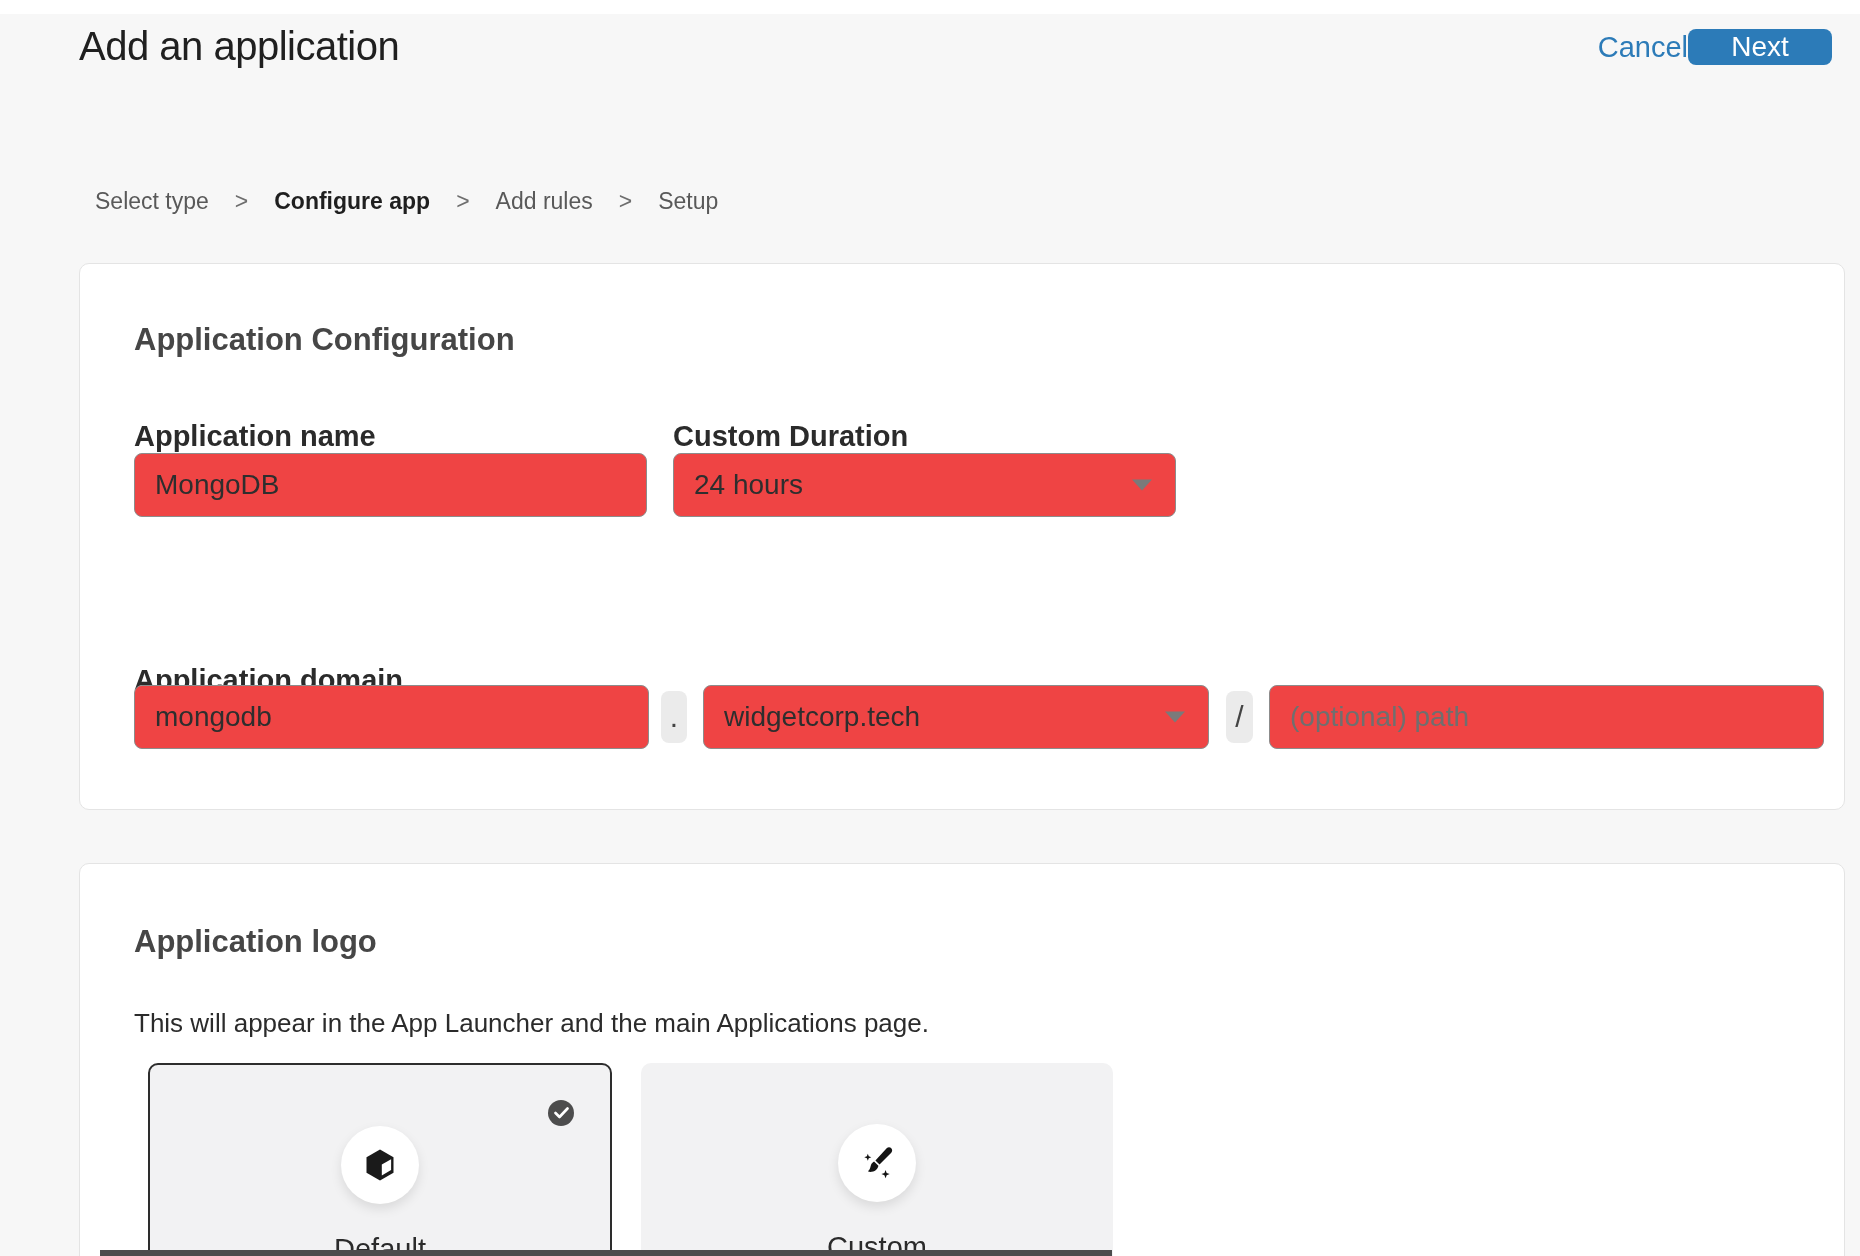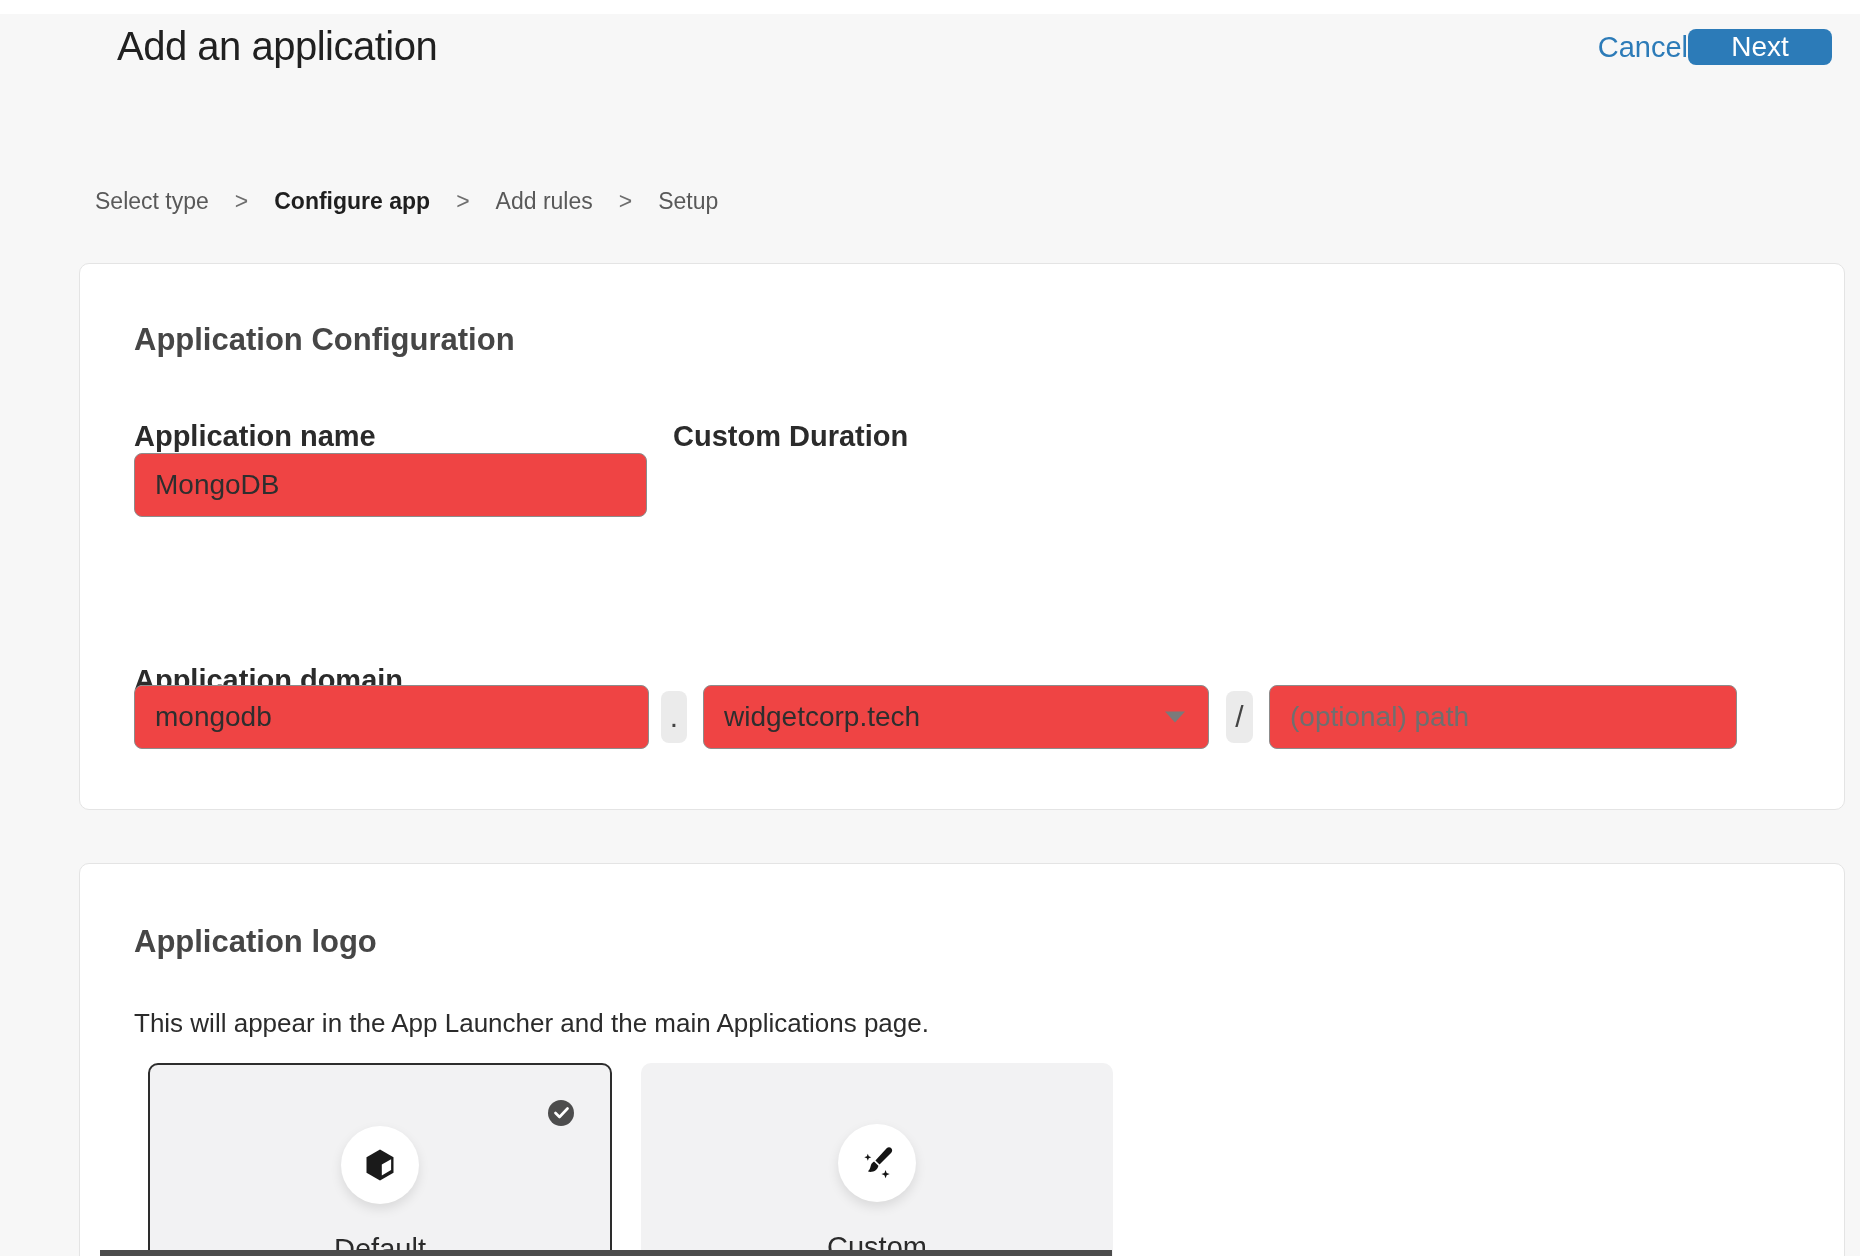--- a/index.html
+++ b/index.html
@@ -8,21 +8,21 @@
     font-family:"Liberation Sans", sans-serif;
     background:#f7f7f7;
     color:#2b2b2b;
     position:relative;
   }
   .top-strip { position:absolute; left:0; top:0; width:100%; height:14px; background:#ffffff; }
 
   
   .page-title {
     position:absolute; left:79px; top:24px;
-    font-size:40px; font-weight:400; color:#202020; letter-spacing:-0.5px;margin-left:38px;
+    font-size:40px; font-weight:400; color:#202020; letter-spacing:-0.5px;
   }
   .header-actions { position:absolute; top:20px; right:28px; height:54px; display:flex; align-items:center; }
   .cancel-link { font-size:29px; color:#2c7bb8; cursor:pointer; background:none; border:none; font-family:inherit; }
   .next-button {
     width:144px; height:36px; background:#2c7bb8; color:#ffffff;
     border:none; border-radius:8px; font-size:28px; font-family:inherit; cursor:pointer;
   }
 
   
   .breadcrumb { position:absolute; left:95px; top:164px; display:flex; gap:26px; font-size:23px; color:#595959;margin-top:24px; }
@@ -99,37 +99,43 @@
   <span class="crumb">Setup</span>
 </nav>
 
 <section class="card" id="config-card">
   <h2 class="card-heading" style="top:58px;">Application Configuration</h2>
 
   <label class="field-label" style="left:54px; top:143px;">Application name</label>
   <input class="text-input" style="left: 54px; top: 189px; width: 513px;" type="text" value="MongoDB">
 
   <label class="field-label" style="left:593px; top:143px;">Custom Duration</label>
+  <div class="select-box" style="left:593px; top:189px; width:503px;">
+    <span>24 hours</span>
+    <svg class="caret" width="22" height="13" viewBox="0 0 22 13">
+        <polygon points="1,1 21,1 11,12" fill="#7a7a7a"></polygon>
+      </svg>
+  </div>
 
   <label class="field-label" style="left:54px; top:387px;">Application domain</label>
 
   <input class="text-input" style="left: 54px; top: 421px; width: 515px;" type="text" value="mongodb">
 
   <div class="sep-box" style="left:581px; top:427px; width:26px;">.</div>
 
   <div class="select-box" style="left:623px; top:421px; width:506px;">
     <span>widgetcorp.tech</span>
     <svg class="caret" width="22" height="13" viewBox="0 0 22 13">
         <polygon points="1,1 21,1 11,12" fill="#7a7a7a"></polygon>
       </svg>
   </div>
 
   <div class="sep-box" style="left:1146px; top:427px;">/</div>
 
-  <input class="text-input" style="left: 1189px; top: 421px; width: 468px;" type="text" placeholder="(optional) path">
+  <input class="text-input" style="left: 1189px; top: 421px; width: 555px;" type="text" placeholder="(optional) path">
 </section>
 
 <section class="card" id="logo-card">
   <h2 class="card-heading" style="top:60px;">Application logo</h2>
   <p class="card-desc">This will appear in the App Launcher and the main Applications page.</p>
 
   <div class="logo-tile" id="tile-default">
     <span class="check-badge">
       <svg width="15" height="12" viewBox="0 0 15 12">
           <path d="M1.5 6 L5.5 10 L13.5 1.5" fill="none" stroke="#ffffff" stroke-width="2.6" stroke-linecap="round" stroke-linejoin="round"></path>

